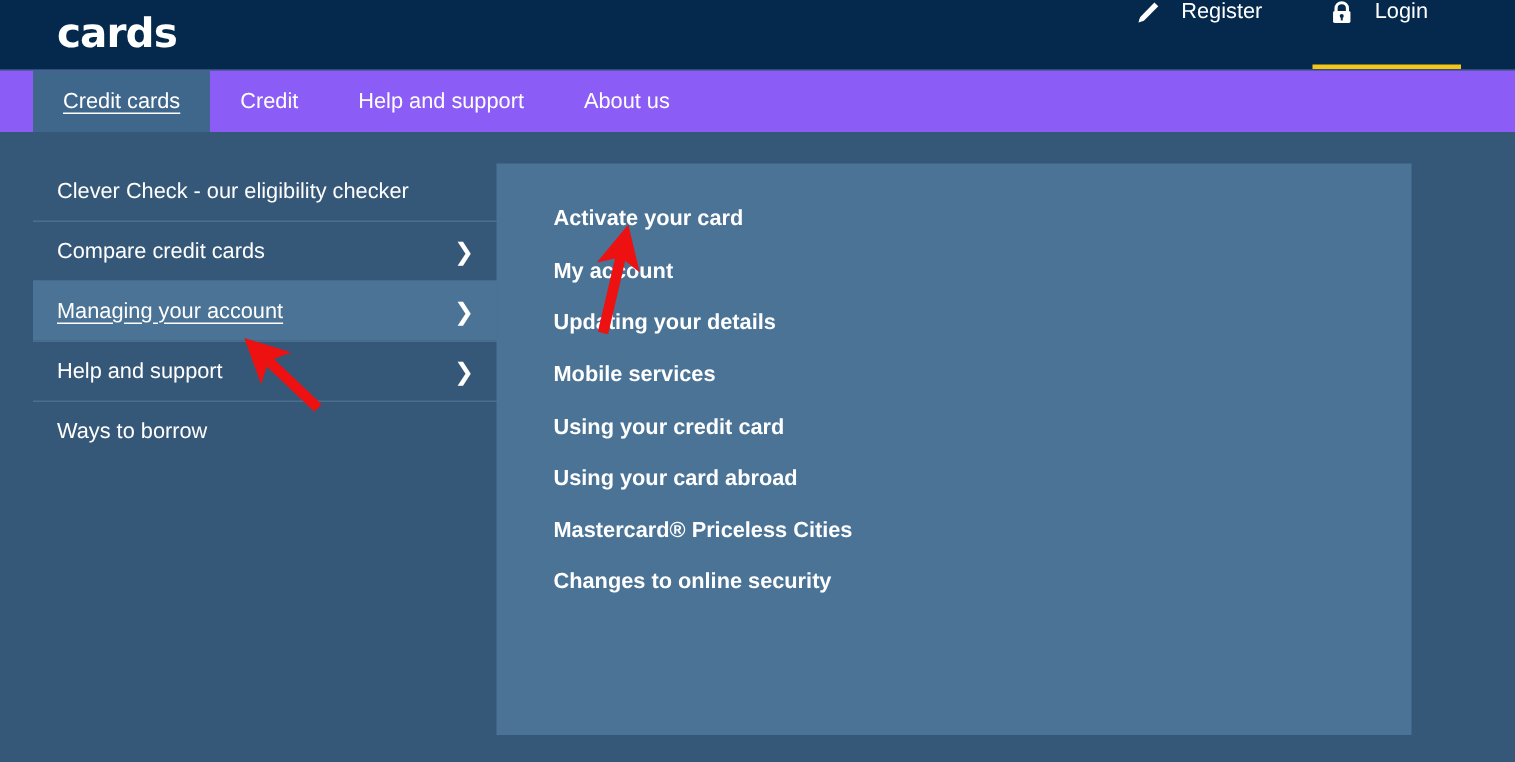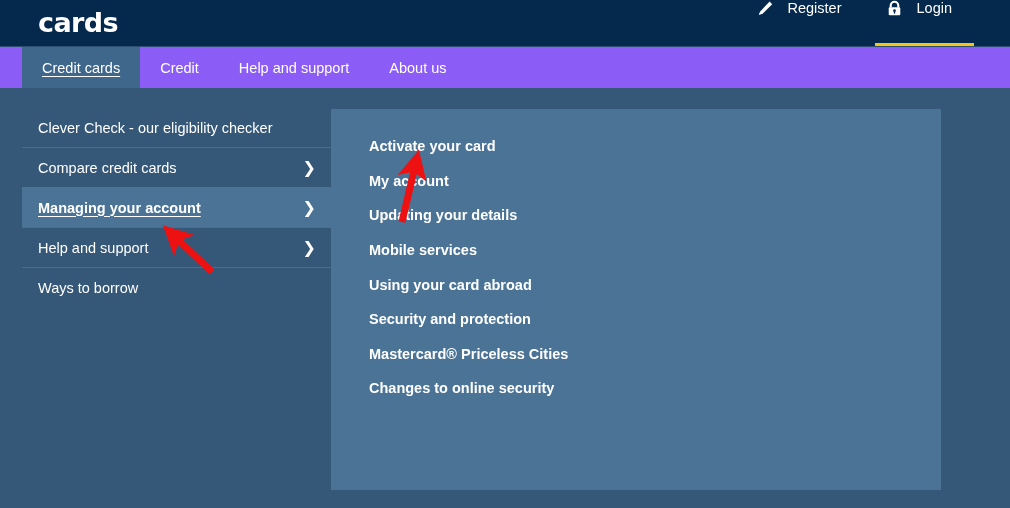--- a/index.html
+++ b/index.html
@@ -133,21 +133,20 @@
   }
   .side-item:first-child { border-top: none; }
   .side-item.active {
     background: #4a7396;
     border-top-color: #4a7396;
   }
   .side-item.active + .side-item { border-top-color: #4c6e8e; }
   .side-item.active .side-label {
     text-decoration: underline;
     text-underline-offset: 3px;
-    font-weight: bold;
   }
   .side-label { flex: 1 1 auto; }
   .side-chevron {
     flex: 0 0 auto;
     color: #ffffff;
     font-size: 16px;
     font-weight: 700;
     line-height: 1;
     font-family: "DejaVu Sans", sans-serif;
     padding-right: 2px;
@@ -275,22 +274,22 @@
 
     </div>
 
     <div class="content-panel">
       <div class="panel-list">
 
         <span class="panel-link">Activate your card</span>
         <span class="panel-link">My account</span>
         <span class="panel-link">Updating your details</span>
         <span class="panel-link">Mobile services</span>
+        <span class="panel-link">Using your credit card</span>
         <span class="panel-link">Using your card abroad</span>
-        <span class="panel-link">Security and protection</span>
         <span class="panel-link">Mastercard® Priceless Cities</span>
         <span class="panel-link">Changes to online security</span>
 
       </div>
     </div>
 
   </div>
 
   <svg class="annotation-layer" viewBox="0 0 1010 508">
     <defs>

